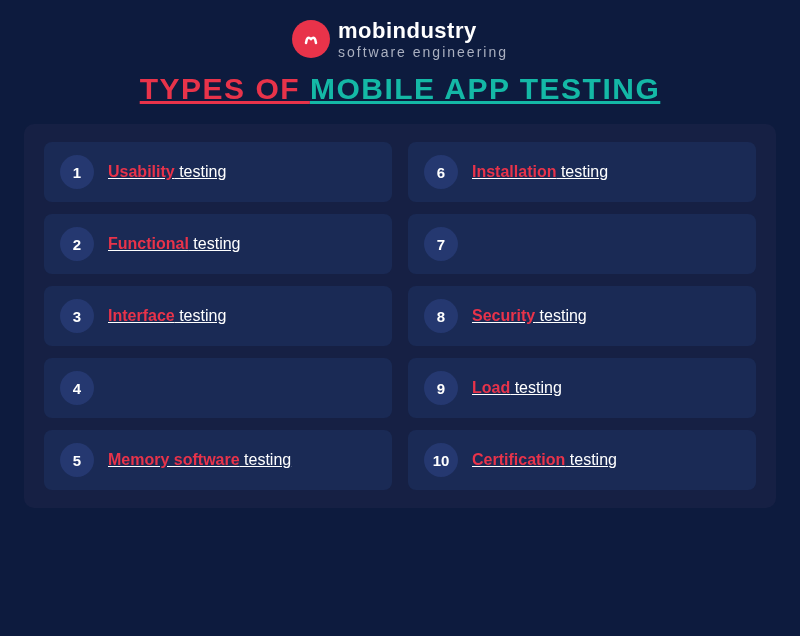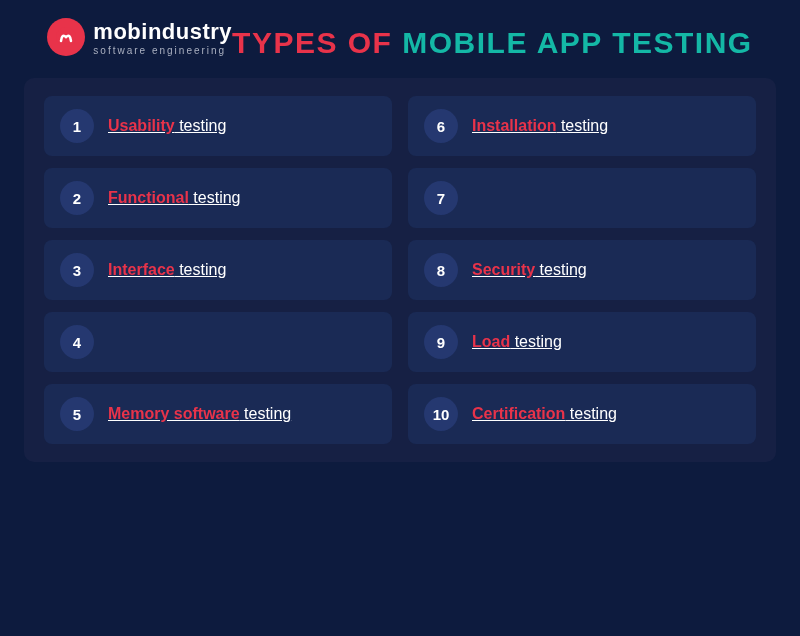--- a/index.html
+++ b/index.html
@@ -11,21 +11,21 @@
       font-family: 'Arial', sans-serif;
       overflow: hidden;
       display: flex;
       flex-direction: column;
       align-items: center;
     }
 
     
     .header {
       display: flex;
-      flex-direction: row;
+      flex-direction: column;
       align-items: center;
       padding: 18px 0 10px 0;
     }
 
     .logo-row {
       display: flex;
       align-items: center;
       gap: 8px;
       margin-bottom: 4px;
     }
@@ -51,36 +51,37 @@
 
     .logo-name {
       color: white;
       font-size: 22px;
       font-weight: bold;
       letter-spacing: 0.5px;
     }
 
     .logo-sub {
       color: #aab0c0;
-      font-size: 10px;
+      font-size: 14px;
       letter-spacing: 2px;
       text-transform: lowercase;
     }
 
     .main-title {
       color: white;
       font-size: 30px;
       font-weight: 900;
       text-transform: uppercase;
       letter-spacing: 1.5px;
       margin-top: 8px;
     }
 
     .main-title span {
       color: #e8334a;
+      text-decoration: underline;
     }
 
     
     .card {
       background: #162044;
       border-radius: 10px;
       margin: 8px 24px 16px 24px;
       padding: 18px 20px;
       width: 752px;
     }

